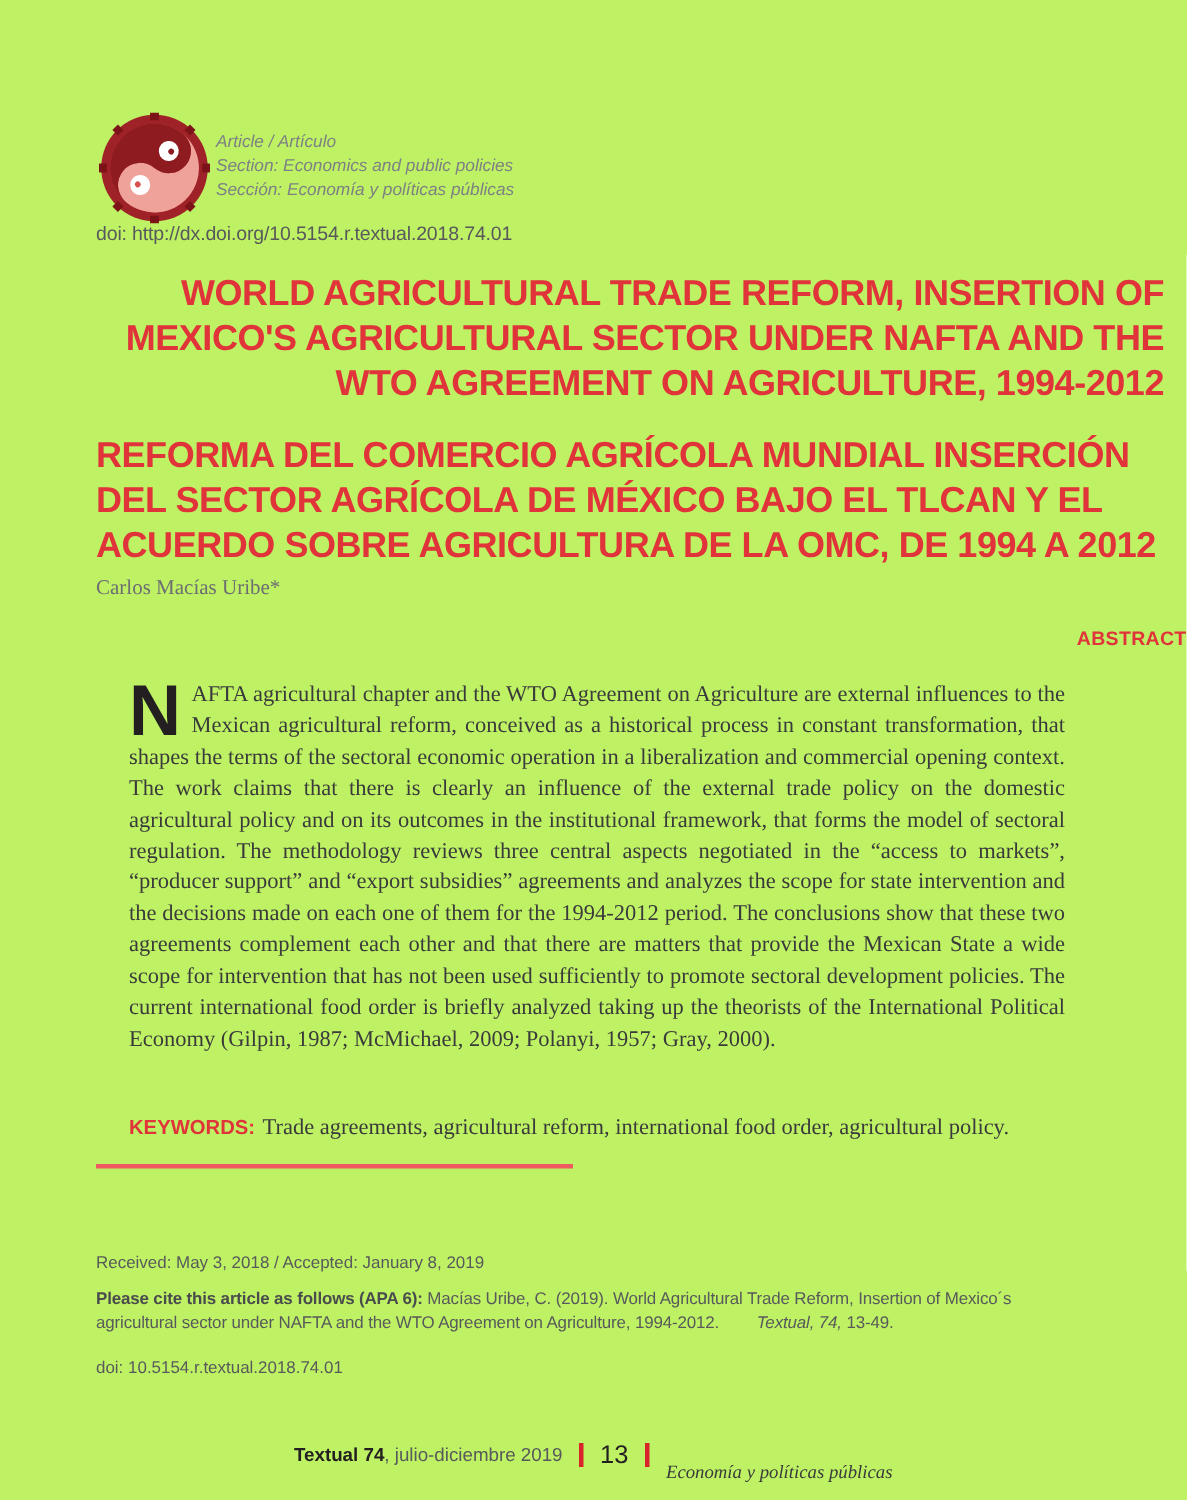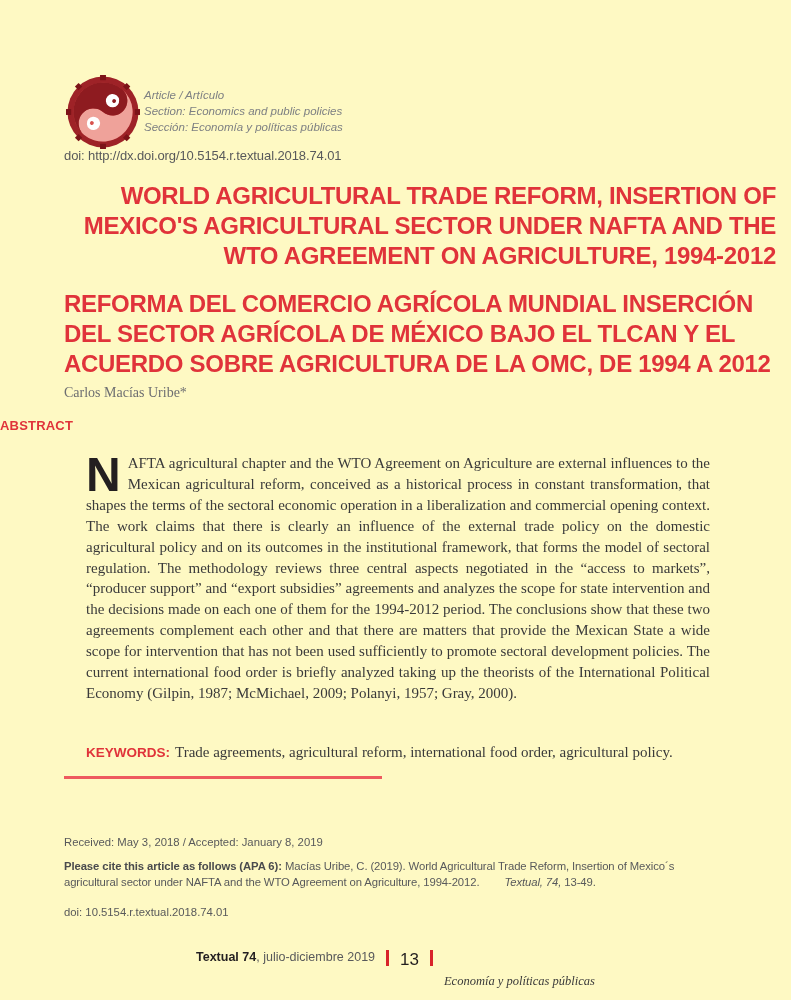--- a/index.html
+++ b/index.html
@@ -1,32 +1,32 @@
 <!DOCTYPE html>
 <html><head>
 <meta charset="utf-8">
 <style>
   html,body{margin:0;padding:0;background:#ffffff;}
   #page{
-    position:relative;width:791px;height:1000px;margin:0 auto;background:#fef9c3;
+    position:relative;width:791px;height:1000px;margin:0 auto;background:#bef264;
     font-family:"Liberation Sans",sans-serif;overflow:hidden;
   }
   
   .logo{position:absolute;left:62px;top:75px;width:82px;height:74px;}
   .header-meta{position:absolute;left:144px;top:87px;color:#7e8083;font-style:italic;
     font-size:11.5px;line-height:16px;}
   .doi-top{position:absolute;left:64px;top:148px;color:#58595b;font-size:13px;letter-spacing:-0.1px;}
   
   .title{position:absolute;left:64px;width:712px;color:#e0333a;font-weight:bold;
     font-size:24px;line-height:30px;letter-spacing:-0.3px;white-space:pre-line;}
   .title-en{top:181px;text-align:right;}
   .title-es{top:289px;}
   .author{position:absolute;left:64px;top:385px;color:#6d6e71;font-size:14px;font-family:Liberation Serif, serif;}
   
-  .abstract-head{position:absolute;left:0;top:418px;width:791px;text-align:left;
+  .abstract-head{position:absolute;left:0;top:418px;width:791px;text-align:right;
     color:#e0333a;font-weight:bold;font-size:13px;letter-spacing:0.2px;}
   .abstract{position:absolute;left:86px;top:453px;width:624px;
     font-family:"Liberation Serif",serif;font-size:15px;line-height:20.9px;
     text-align:justify;color:#3a3a3a;}
   .dropcap{float:left;font-family:"Liberation Sans",sans-serif;font-weight:bold;
     font-size:48px;line-height:37px;margin:3px 7px 0 0;color:#231f20;}
   .keywords{position:absolute;left:86px;top:744px;width:640px;
     font-family:"Liberation Serif",serif;font-size:15px;color:#3a3a3a;}
   .kw-label{font-family:"Liberation Sans",sans-serif;font-weight:bold;color:#e0333a;font-size:13.5px;}
   .kw-text{margin-left:5px;}
@@ -35,21 +35,21 @@
   .affiliation{position:absolute;left:64px;top:786px;width:660px;color:#58595b;
     font-size:11.3px;line-height:15px;white-space:pre-line;letter-spacing:-0.1px;}
   .received{position:absolute;left:64px;top:836px;color:#58595b;font-size:11.3px;}
   .cite{position:absolute;left:64px;top:859px;width:652px;color:#58595b;
     font-size:11.3px;line-height:15.5px;letter-spacing:-0.1px;}
   .cite b{color:#4a4b4d;}
   .cite .it{font-style:italic;margin-left:22px;}
   .cite-doi{position:absolute;left:64px;top:906px;color:#58595b;font-size:11.3px;}
   
   .footer{position:absolute;left:0;top:950px;width:791px;display:flex;
-    justify-content:center;align-items:flex-start;font-size:12.5px;color:#58595b;}
+    justify-content:center;align-items:center;font-size:12.5px;color:#58595b;}
   .footer .journal{font-weight:bold;color:#231f20;}
   .footer .bar{width:3px;height:16px;background:#d8232a;margin:0 11px;}
   .footer .pageno{font-weight:normal;color:#231f20;font-size:17px;}
   .footer .section{font-family:"Liberation Serif",serif;font-style:italic;color:#3a3a3a;margin-top:24px;}
 </style>
 </head>
 <body>
 
 <div id="page">
 

